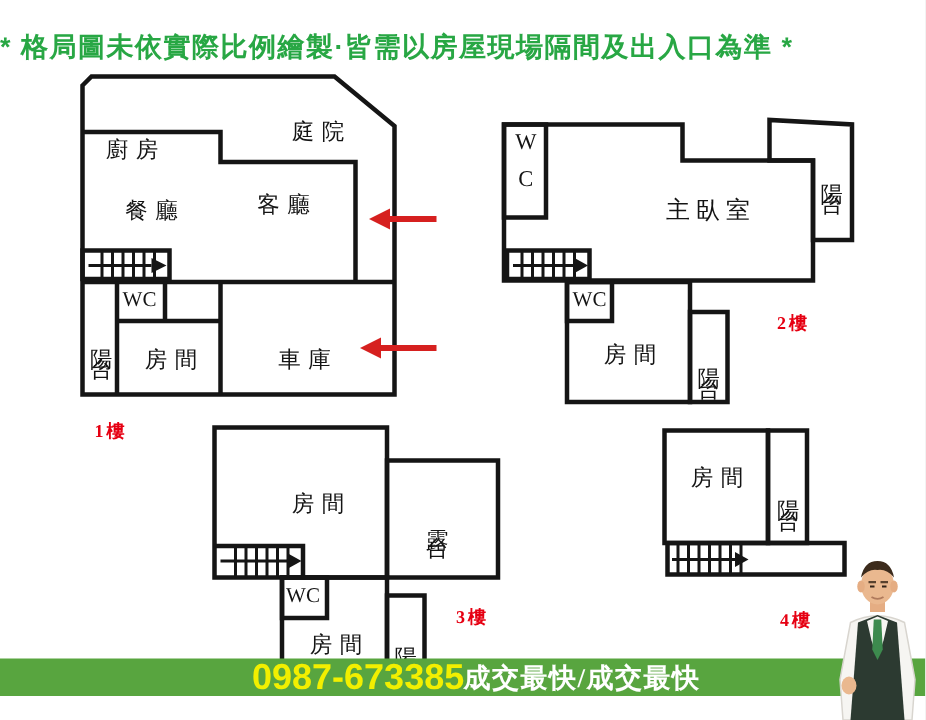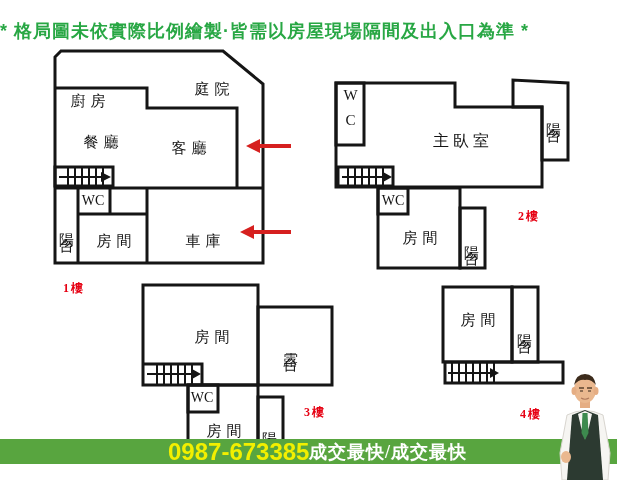--- a/index.html
+++ b/index.html
@@ -113,29 +113,29 @@
     <g stroke="#151515" stroke-width="2" fill="#151515">
       <path fill="none" d="M452,362V383 M459,362V383 M466,362V383 M473,362V383 M480,362V383 M487,362V383 M494,362V383"></path>
       <line x1="448" y1="373" x2="490" y2="373"></line>
       <polygon points="490,368 499,373 490,378" stroke="none"></polygon>
     </g>
   </svg>
 
   <div class="lbl" style="left:88px;top:101px">廚房</div>
   <div class="lbl" style="left:212px;top:89px">庭院</div>
   <div class="lbl" style="left:101px;top:142px">餐廳</div>
-  <div class="lbl" style="left:189px;top:148px">客廳</div>
+  <div class="lbl" style="left:189px;top:138px">客廳</div>
   <div class="lbl wc" style="left:93px;top:201px">WC</div>
   <div class="lbl v" style="left:66px;top:226px">陽台</div>
   <div class="lbl" style="left:114px;top:241px">房間</div>
   <div class="lbl" style="left:203px;top:241px">車庫</div>
   <div class="floor-label" style="left:74px;top:288px">1樓</div>
 
   <div class="lbl v vwc" style="left:350px;top:112px">WC</div>
-  <div class="lbl big" style="left:461px;top:141px">主臥室</div>
+  <div class="lbl big" style="left:472px;top:141px">主臥室</div>
   <div class="lbl v" style="left:553px;top:116px">陽台</div>
   <div class="lbl wc" style="left:393px;top:201px">WC</div>
   <div class="lbl" style="left:420px;top:238px">房間</div>
   <div class="lbl v" style="left:471px;top:239px">陽台</div>
   <div class="floor-label" style="left:529px;top:216px">2樓</div>
 
   <div class="lbl" style="left:212px;top:337px">房間</div>
   <div class="lbl v" style="left:290px;top:345px">露台</div>
   <div class="lbl wc" style="left:202px;top:398px">WC</div>
   <div class="lbl" style="left:224px;top:431px">房間</div>

